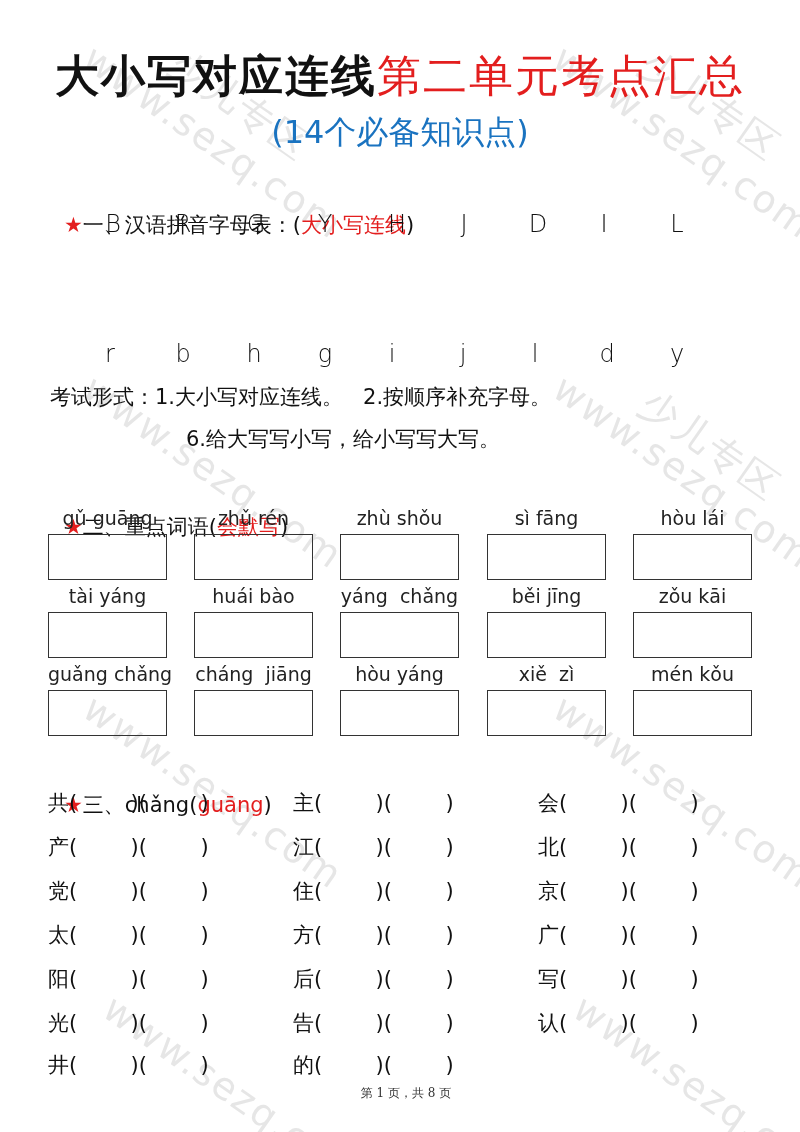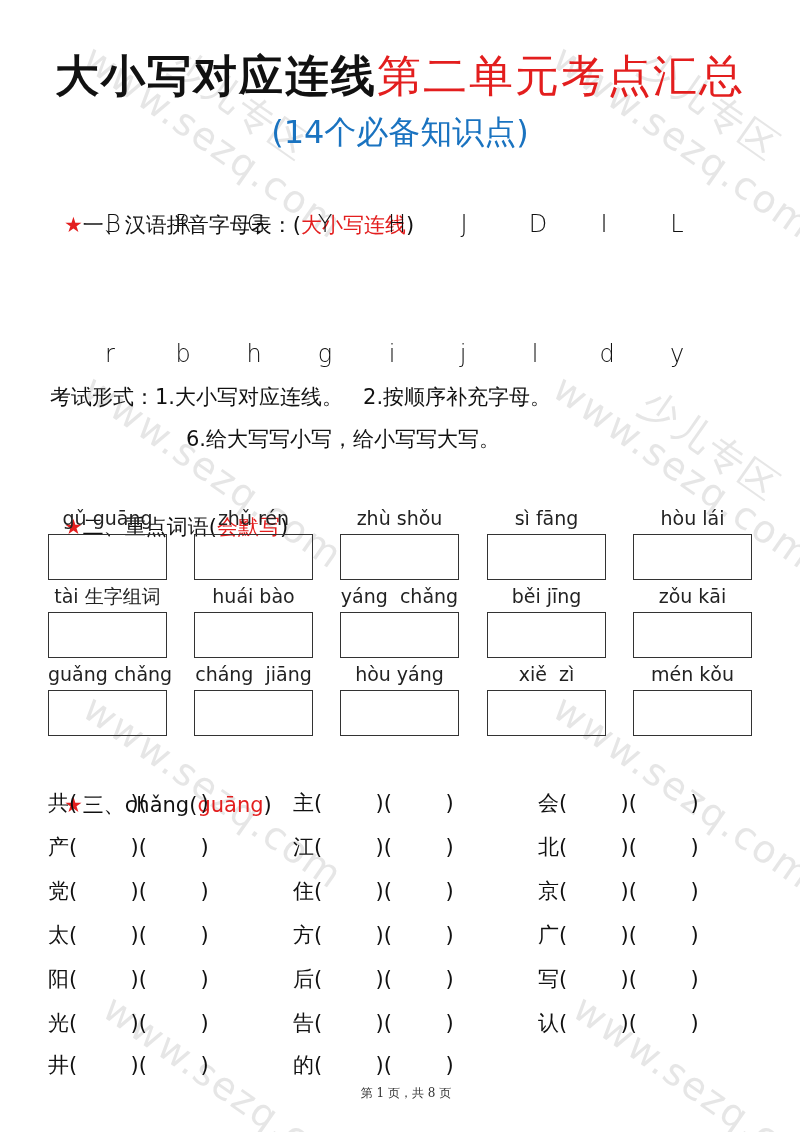--- a/index.html
+++ b/index.html
@@ -97,21 +97,21 @@
   <div class="py-cell" style="left:439px;top:0;">
       <div class="py-label">sì fāng</div>
       <div class="py-box"></div>
     </div>
   <div class="py-cell" style="left:585px;top:0;">
       <div class="py-label">hòu lái</div>
       <div class="py-box"></div>
     </div>
 
   <div class="py-cell" style="left:0;top:78px;">
-      <div class="py-label">tài 生字组词</div>
+      <div class="py-label">tài yáng</div>
       <div class="py-box"></div>
     </div>
   <div class="py-cell" style="left:146px;top:78px;">
       <div class="py-label">huái bào</div>
       <div class="py-box"></div>
     </div>
   <div class="py-cell" style="left:292px;top:78px;">
       <div class="py-label" style="white-space:pre">yáng  chǎng</div>
       <div class="py-box"></div>
     </div>

